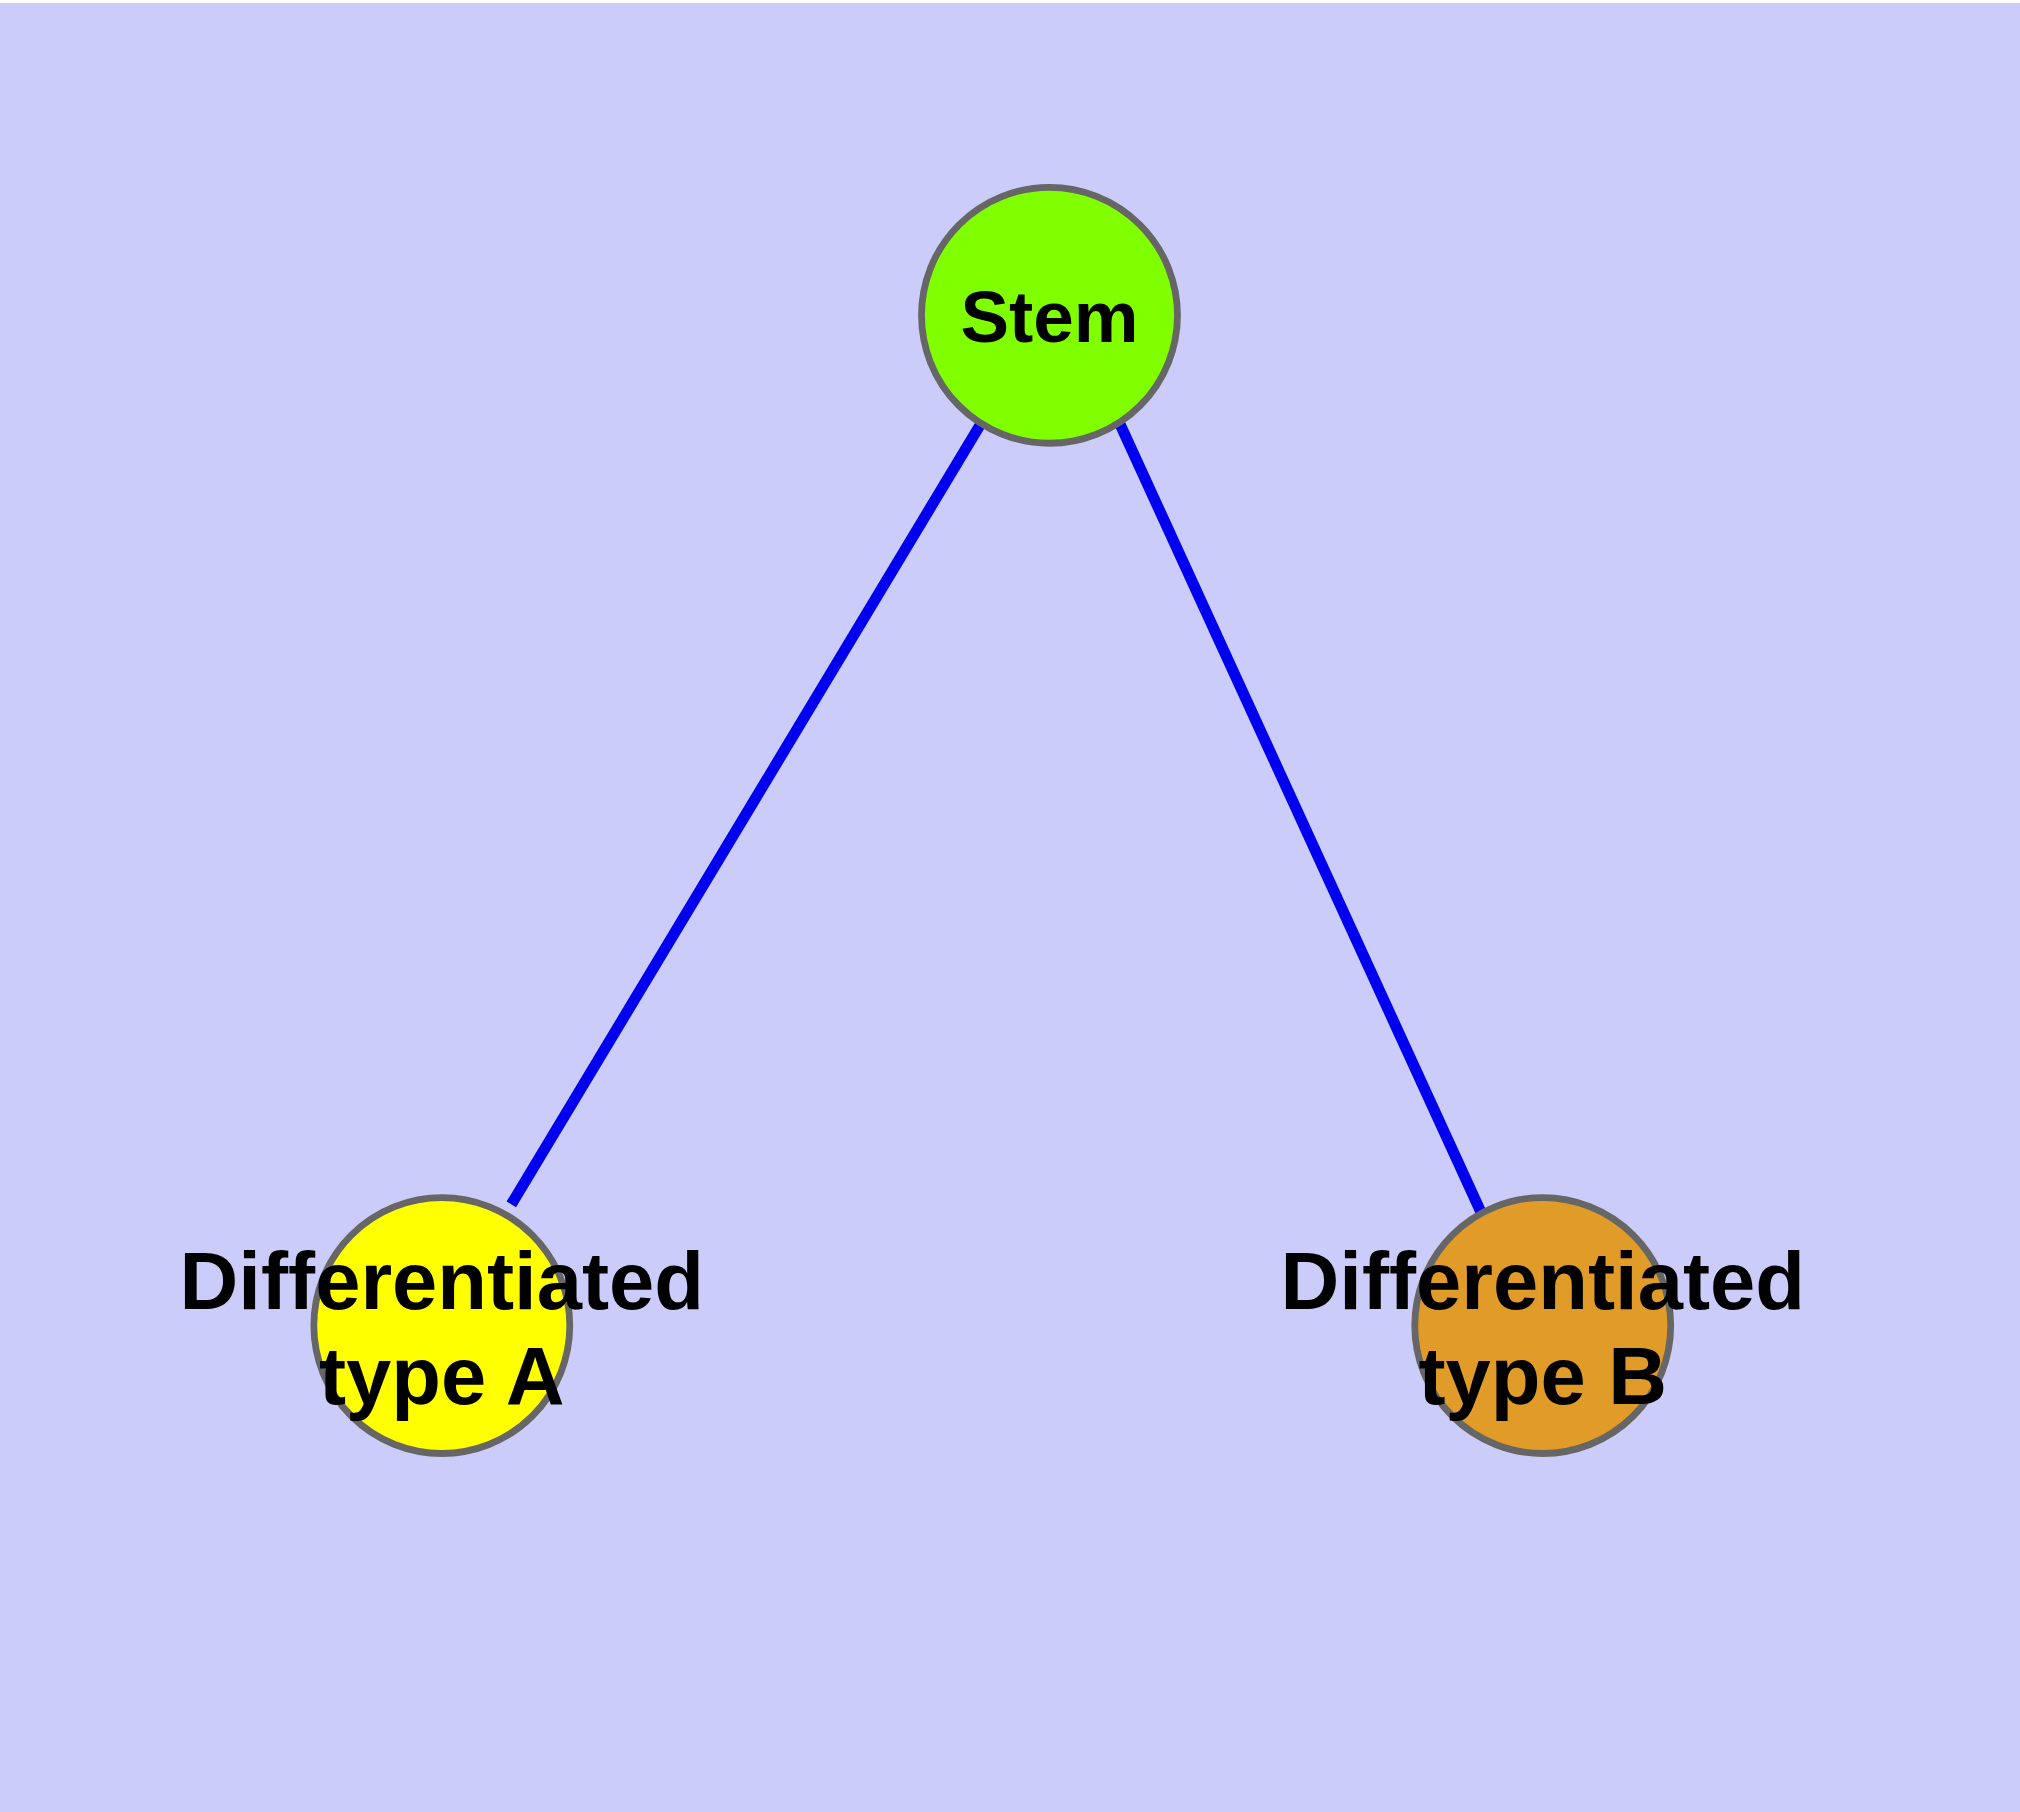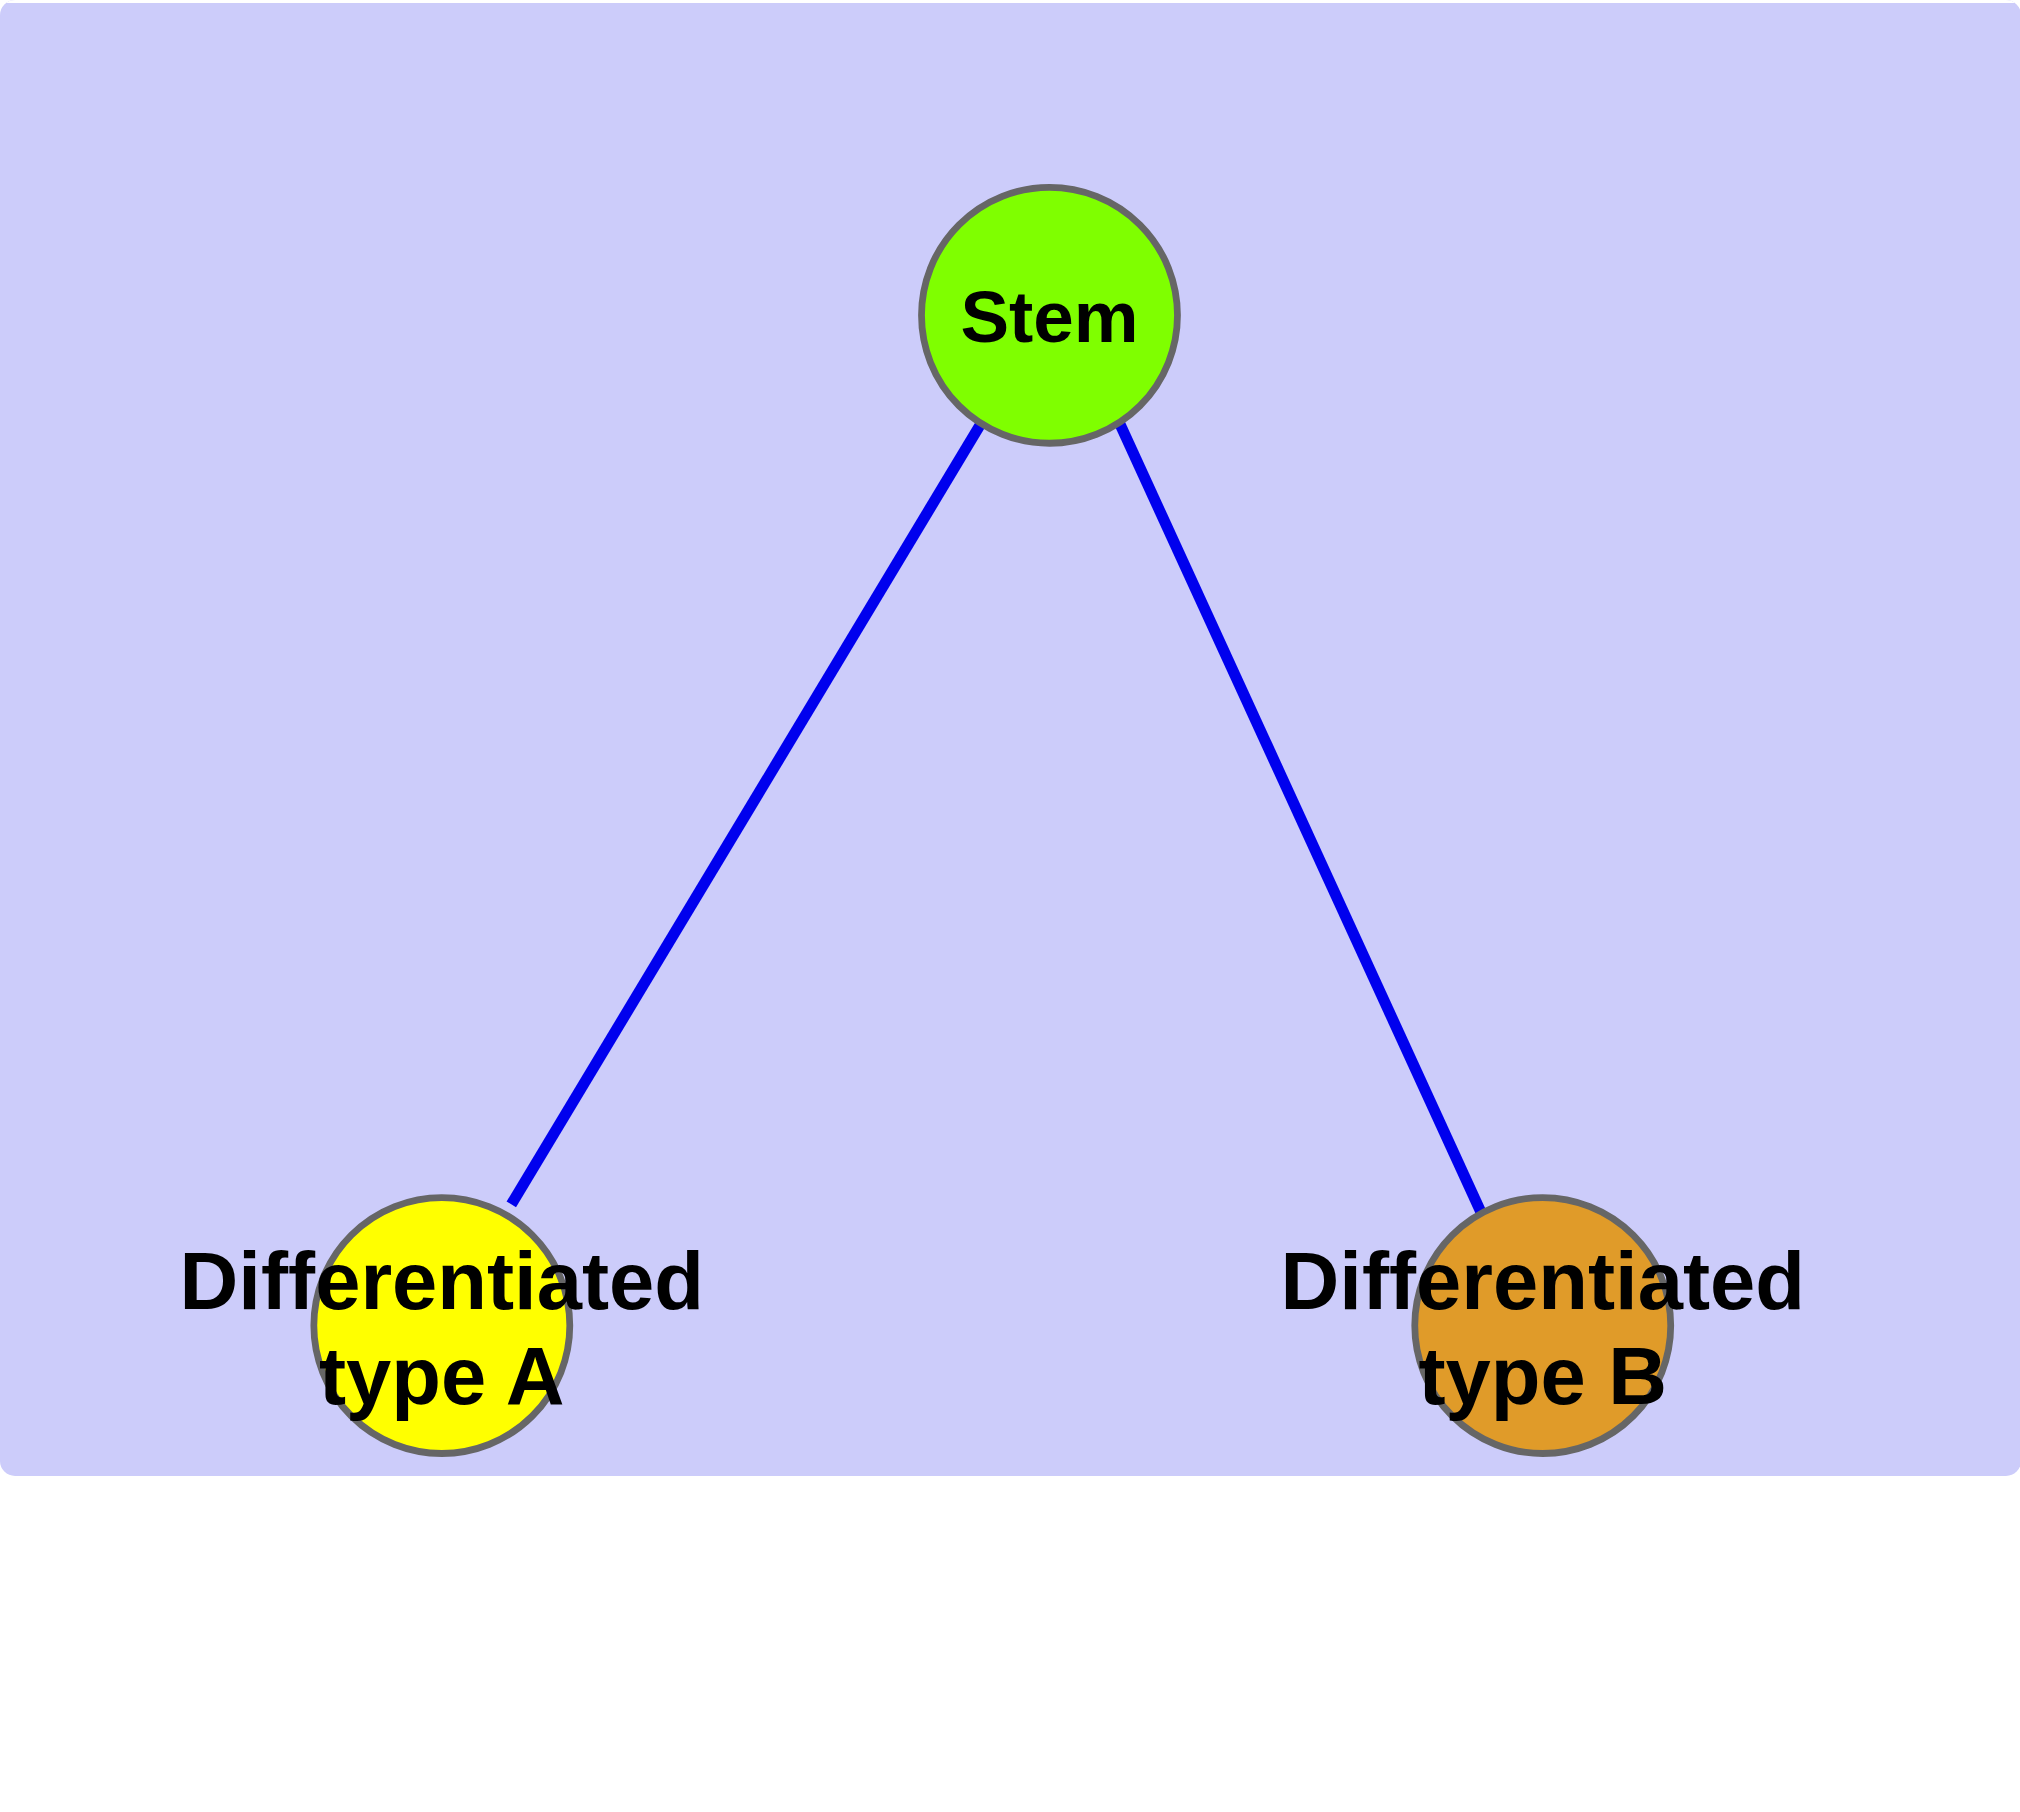--- a/index.html
+++ b/index.html
@@ -3,25 +3,24 @@
 <meta charset="utf-8">
 <style>
   html, body {
     margin: 0;
     padding: 0;
     background: #ffffff;
   }
   #canvas {
     position: relative;
     width: 2021px;
-    height: 1476px;
+    height: 1812px;
     background: #ccccfa;
     overflow: hidden;
     font-family: "Liberation Sans", sans-serif;
-    border-radius: 15px;
   }
   #top-strip {
     position: absolute;
     left: 0;
     top: 0;
     width: 2021px;
     height: 2.5px;
     background: #ffffff;
   }
   #graph-svg {

